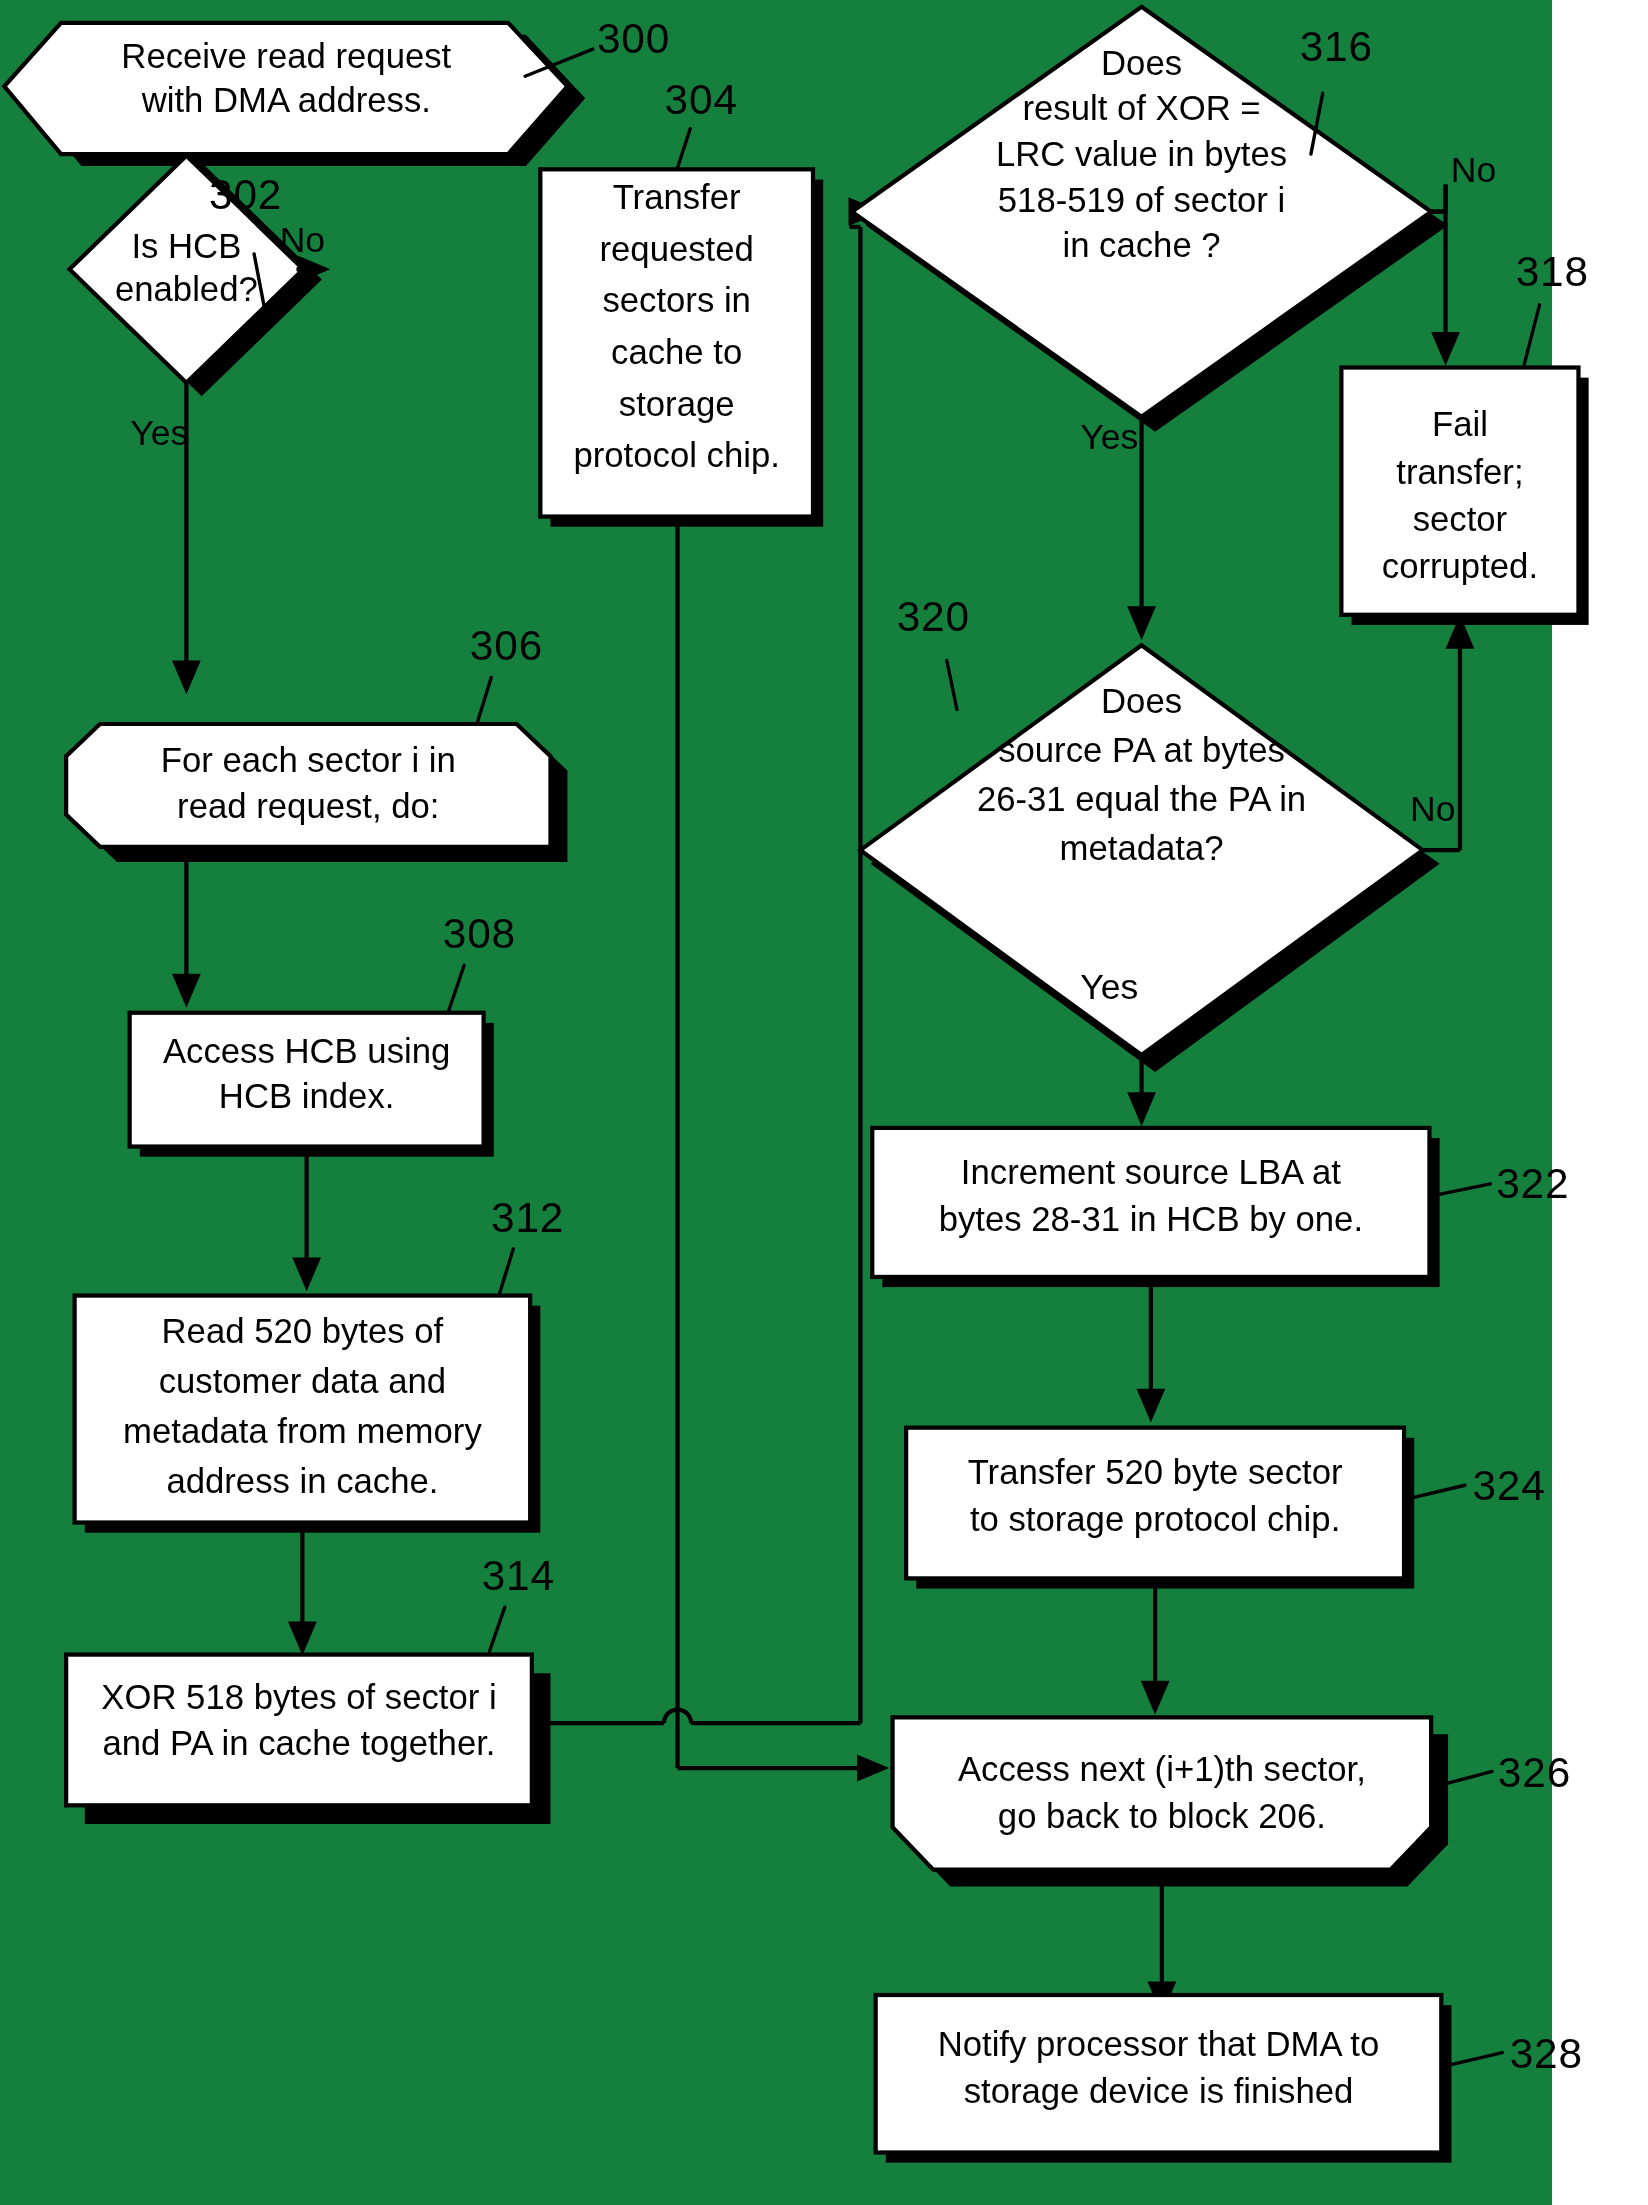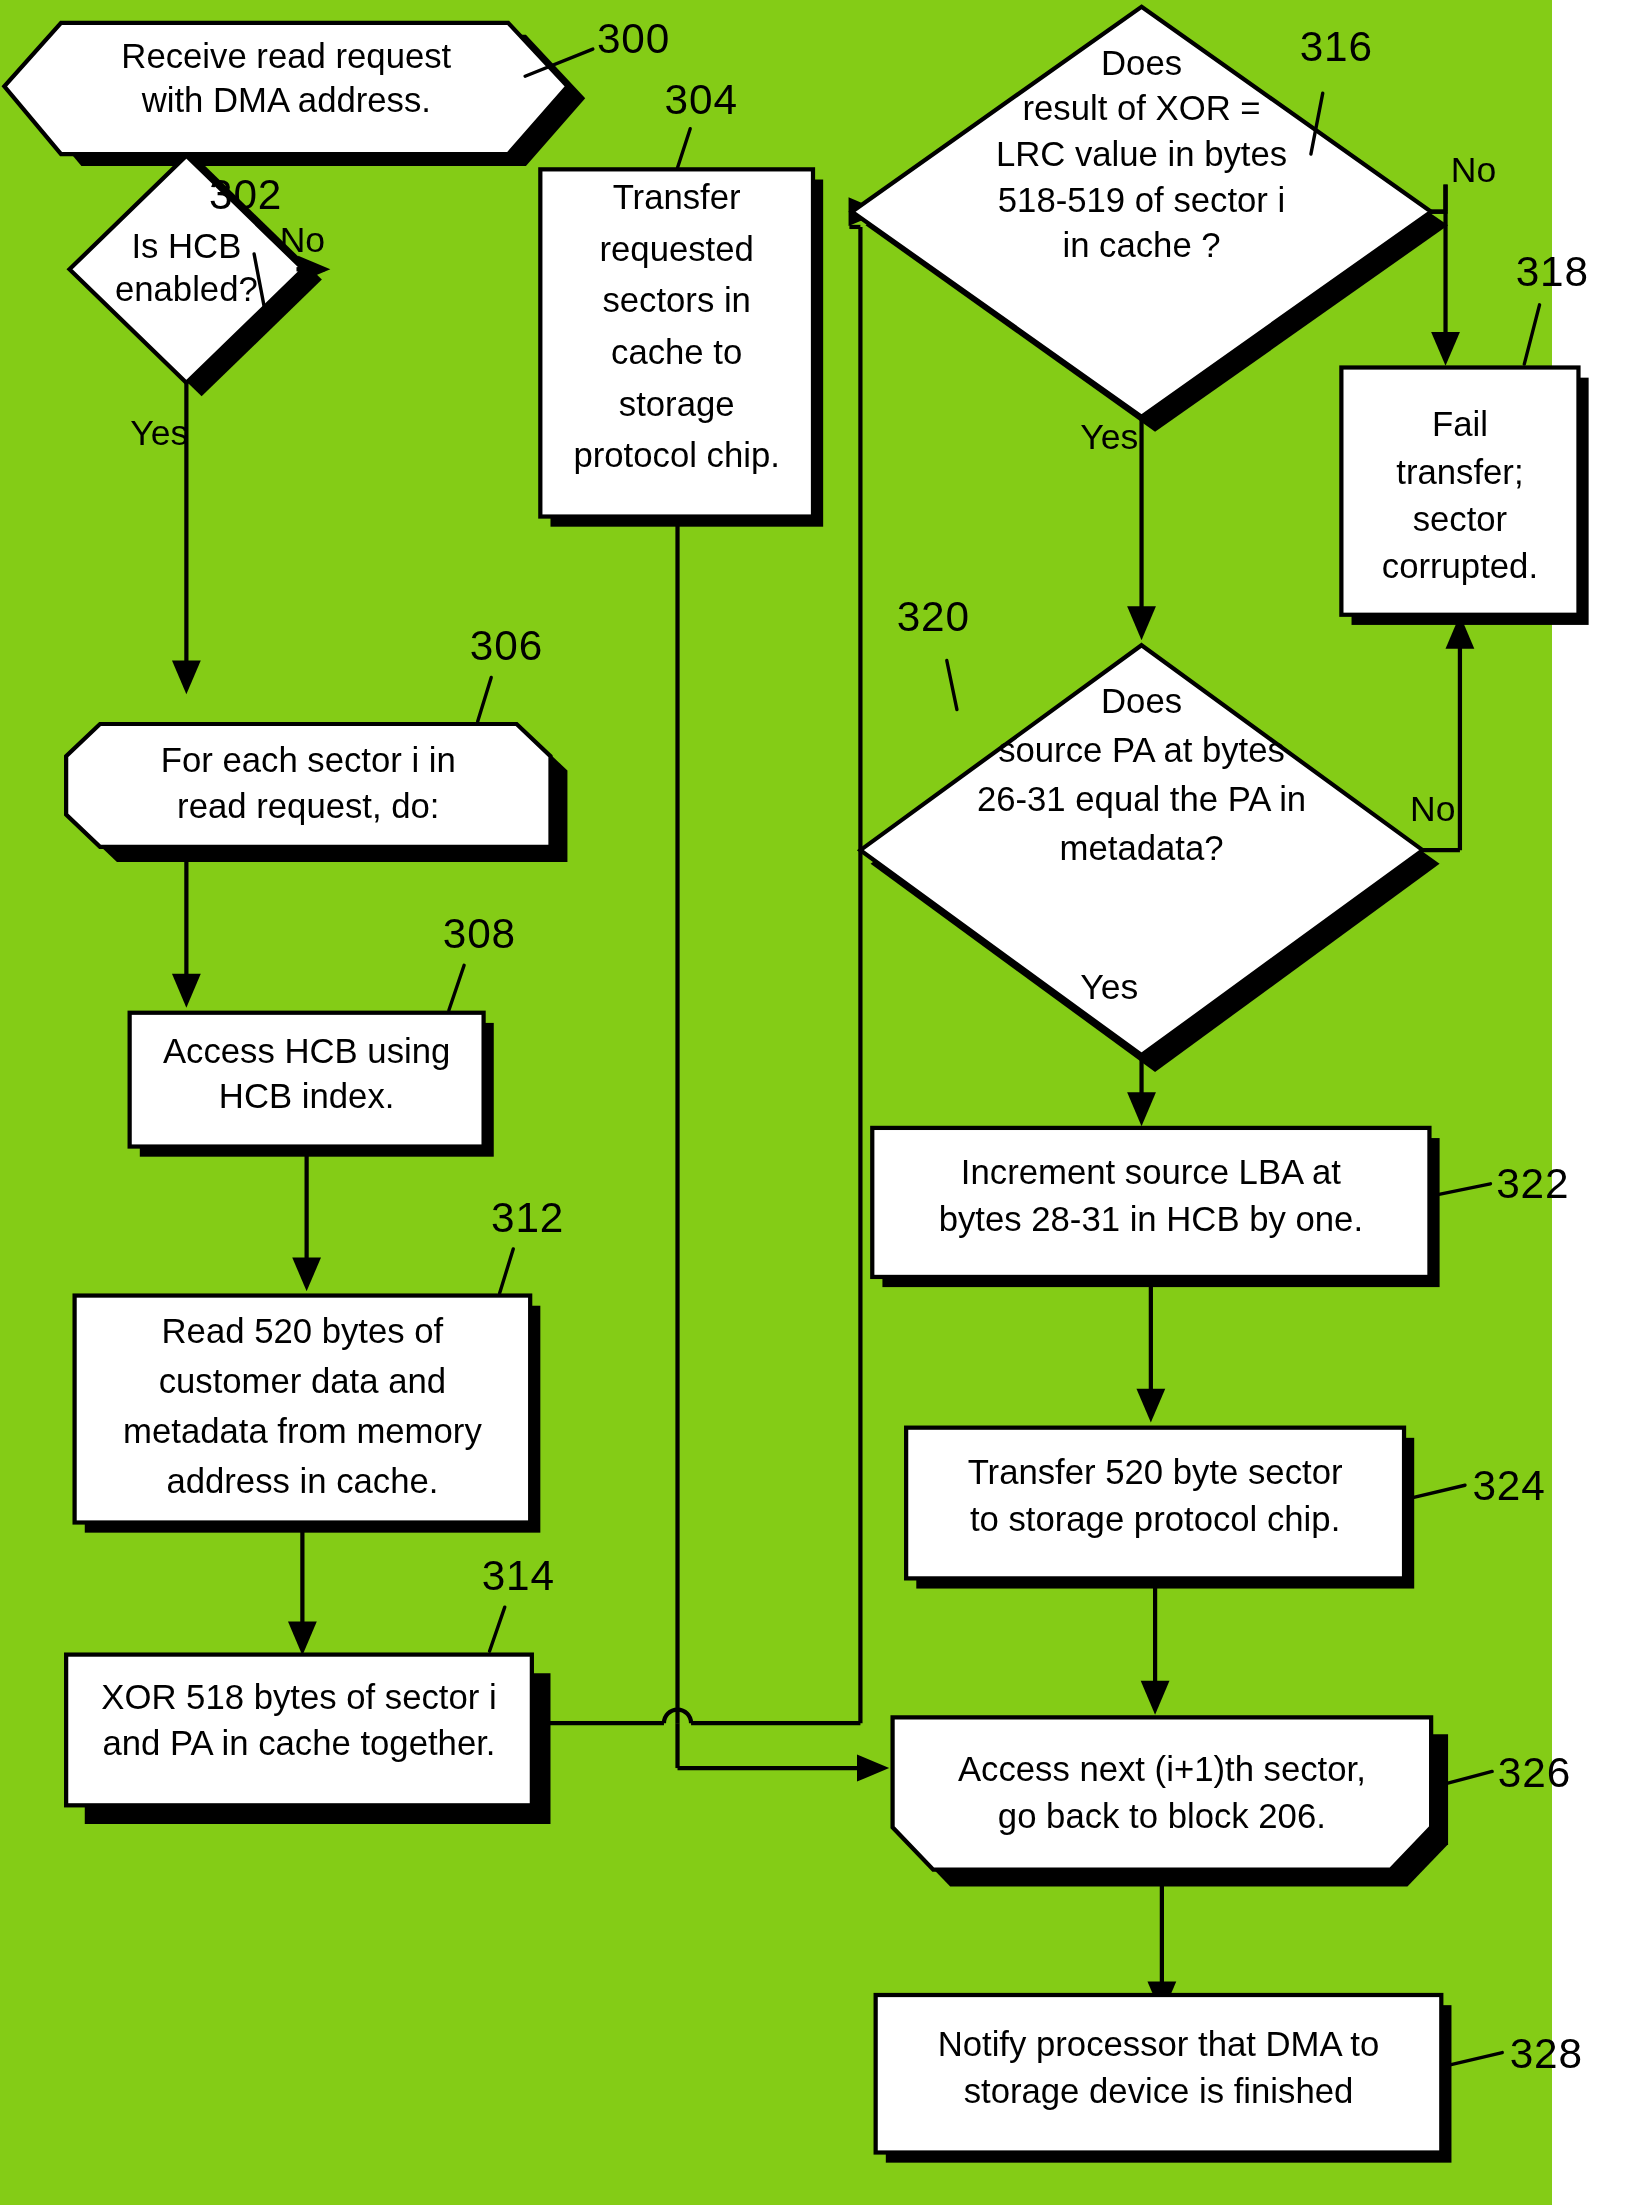--- a/index.html
+++ b/index.html
@@ -4,21 +4,21 @@
 <style>
   html, body {
     margin: 0;
     padding: 0;
     background: #ffffff;
   }
   #figure-root {
     position: relative;
     width: 1552px;
     height: 2205px;
-    background: #84cc16;
+    background: #15803d;
     font-family: "Liberation Sans", sans-serif;
   }
   svg#flowchart {
     display: block;
     width: 1648px;
     height: 2205px;
   }
   .shape-fill { fill: #ffffff; }
   .shape-stroke {
     fill: none;

